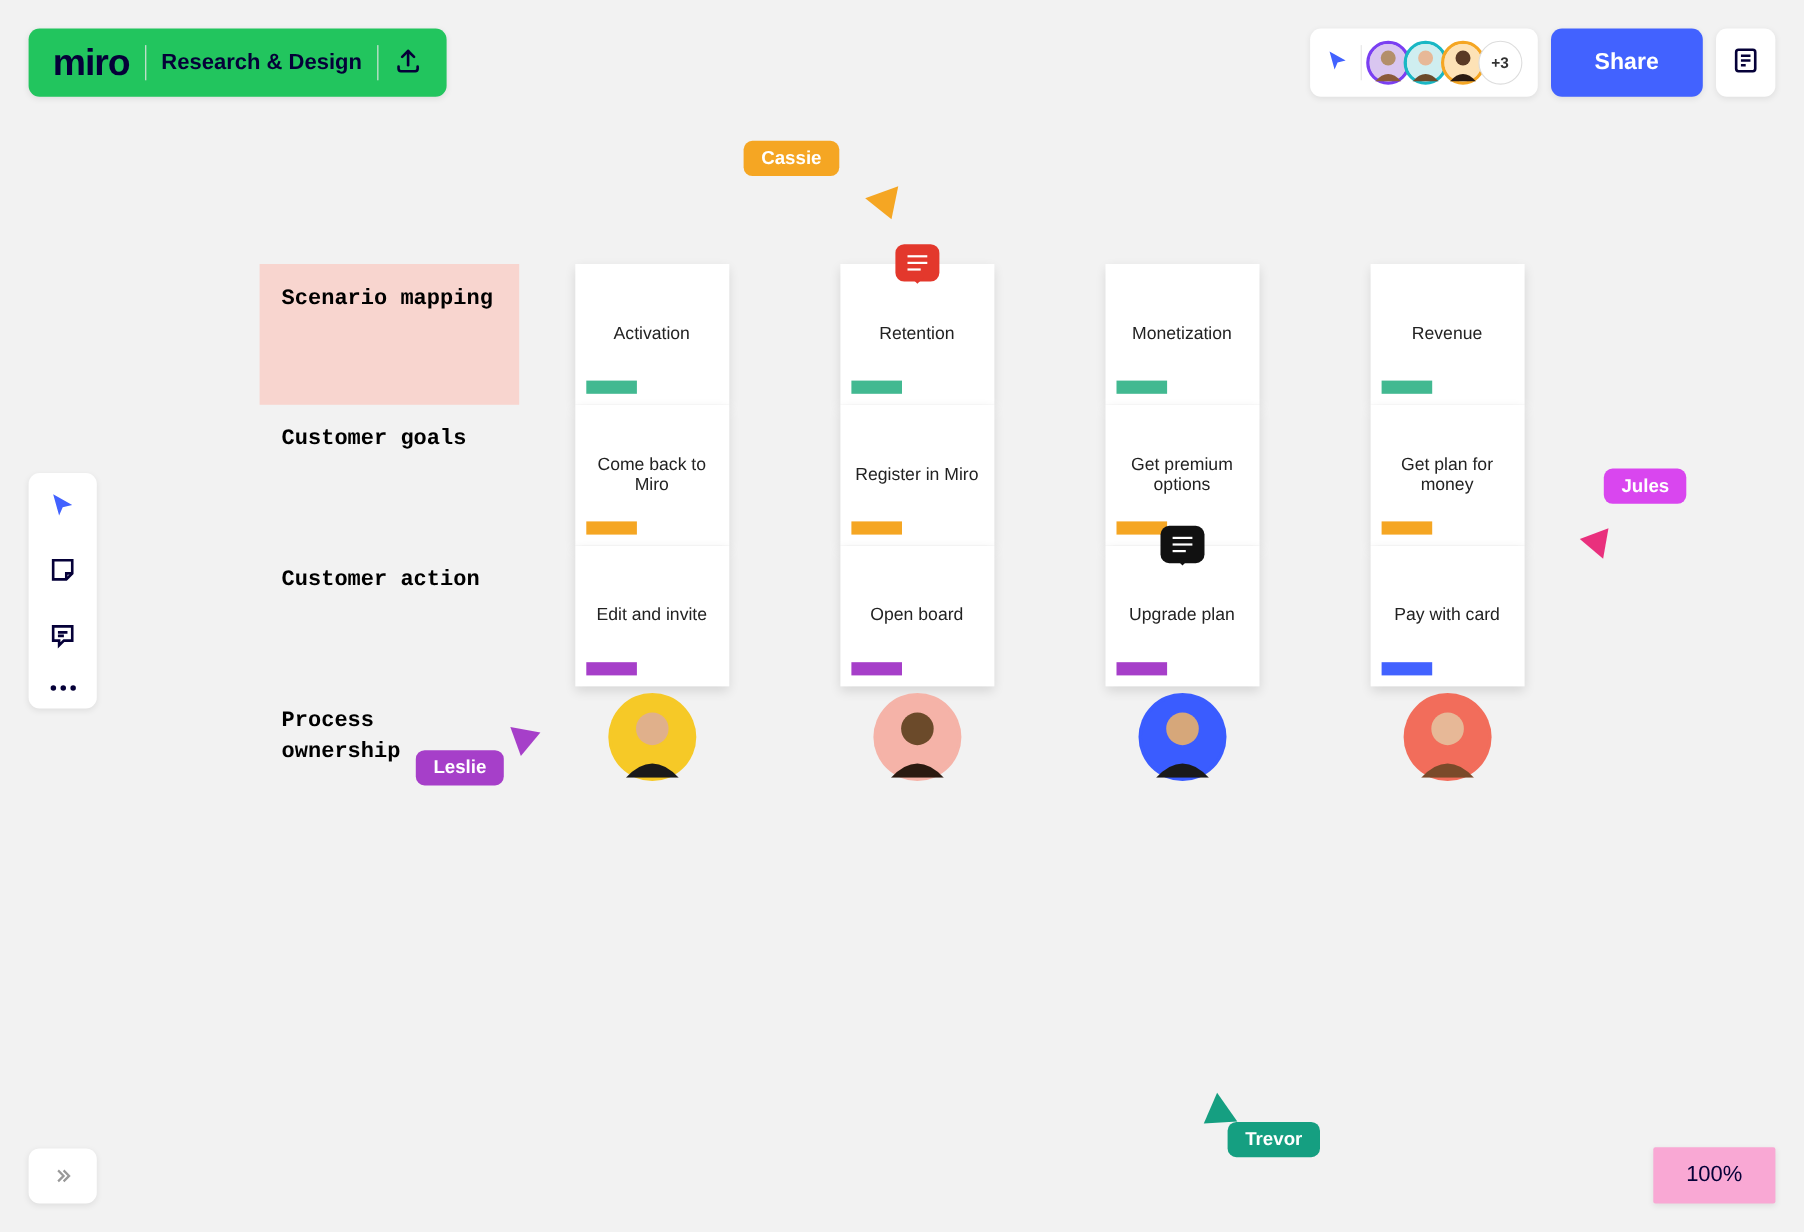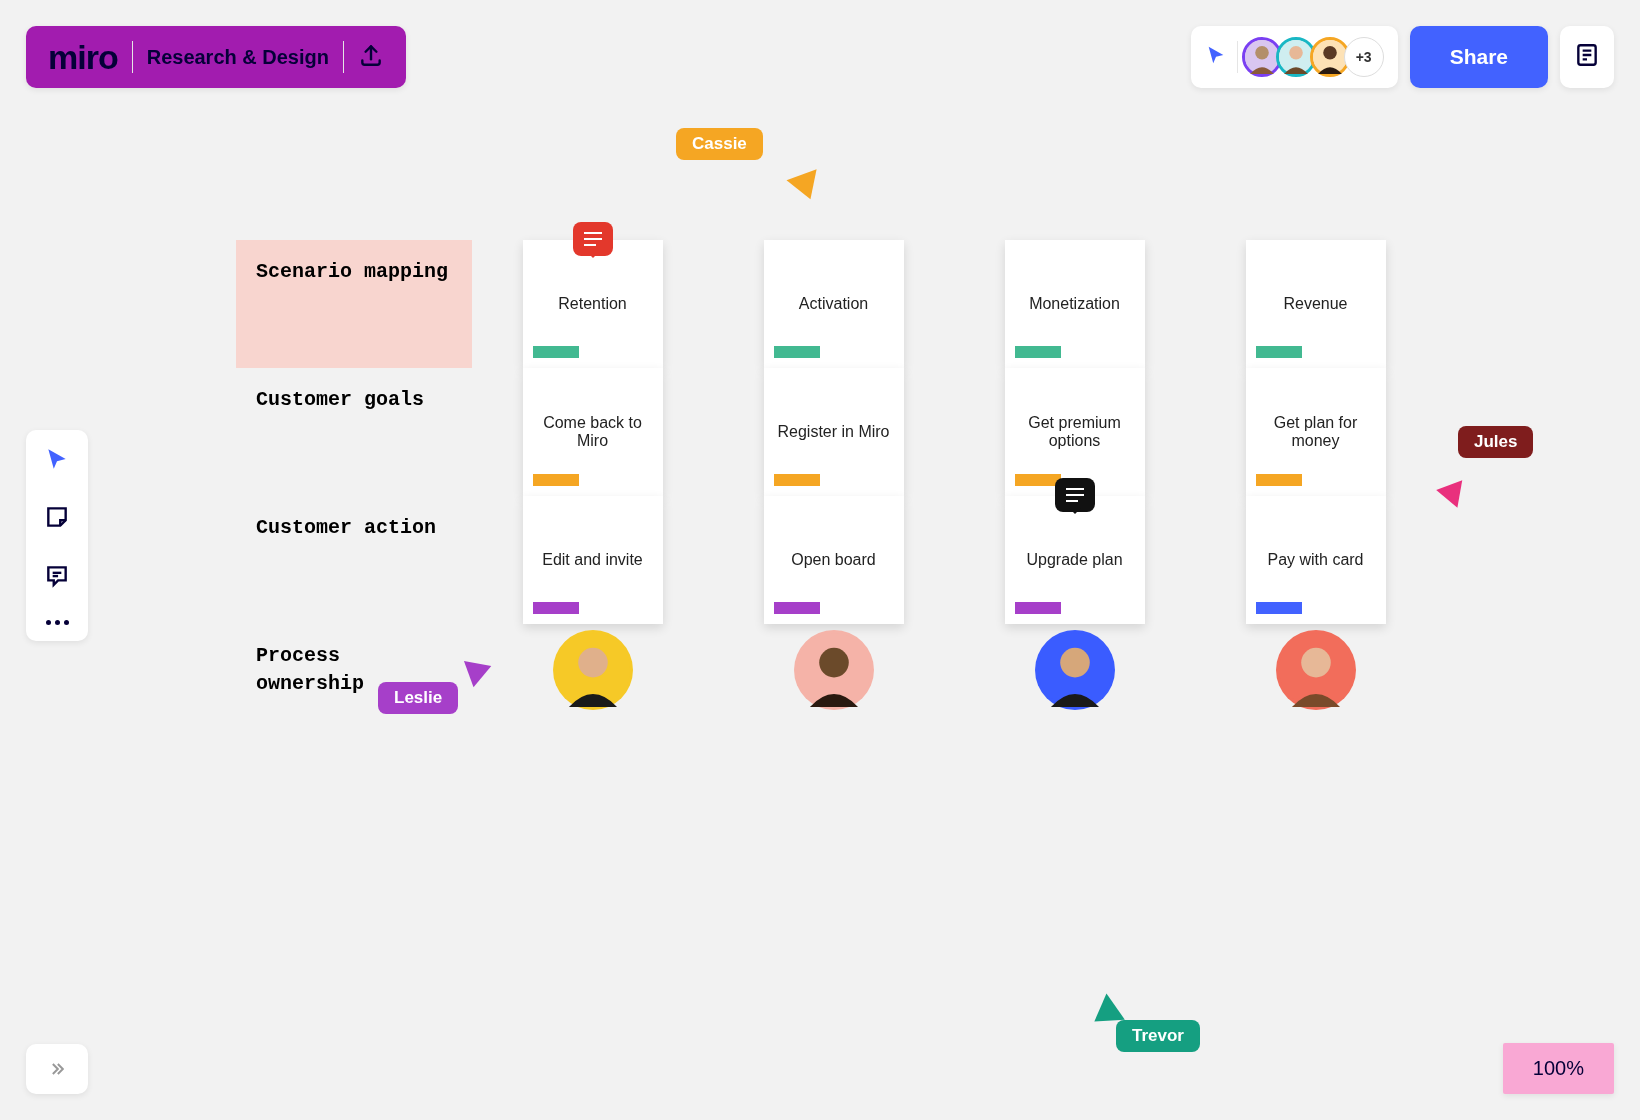--- a/index.html
+++ b/index.html
@@ -11,21 +11,21 @@
   border-radius: 24px;
   position: relative;
   overflow: hidden;
 }
 
 
 .topbar-left {
   position: absolute;
   top: 26px; left: 26px;
   height: 62px;
-  background: #a21caf;
+  background: #22c55e;
   border-radius: 10px;
   box-shadow: 0 2px 6px rgba(0,0,0,0.08);
   display: flex;
   align-items: center;
   padding: 0 22px;
   gap: 14px;
 }
 .logo { font-size: 34px; font-weight: 800; color: #050038; letter-spacing: -1px; }
 .vdiv { width: 1px; height: 32px; background: #e5e5e5; }
 .board-title { font-size: 20px; font-weight: 600; color: #050038; }
@@ -179,21 +179,21 @@
   font-size: 17px; font-weight: 600;
 }
 .cursor-arrow {
   position: absolute;
   width: 0; height: 0;
 }
 
 .cassie-lbl { left: 676px; top: 128px; background: #f5a623; }
 .cassie-arr { left: 790px; top: 174px; border-left: 16px solid transparent; border-right: 16px solid transparent; border-top: 26px solid #f5a623; transform: rotate(-20deg); }
 
-.jules-lbl { left: 1458px; top: 426px; background: #7f1d1d; }
+.jules-lbl { left: 1458px; top: 426px; background: #d946ef; }
 .jules-arr { left: 1436px; top: 478px; border-top: 14px solid transparent; border-bottom: 14px solid transparent; border-right: 24px solid #e9307d; transform: rotate(10deg); }
 
 .leslie-lbl { left: 378px; top: 682px; background: #a63fc9; }
 .leslie-arr { left: 468px; top: 656px; border-top: 14px solid transparent; border-bottom: 14px solid transparent; border-left: 24px solid #a63fc9; transform: rotate(-20deg); }
 
 .trevor-lbl { left: 1116px; top: 1020px; background: #159f81; }
 .trevor-arr { left: 1092px; top: 998px; border-top: 16px solid transparent; border-bottom: 16px solid transparent; border-right: 26px solid #159f81; transform: rotate(-35deg); }
 </style>
 </head>
 <body>
@@ -291,32 +291,32 @@
     </svg>
 </div>
 
 <div class="zoom">100%</div>
 
 <div class="grid">
 
   <div class="rowlabel row-scenario" style="background:#f8d5cf">Scenario mapping</div>
   <div class="cell row-scenario">
     <div class="card">
+        <span>Activation</span>
+        <div class="tag tag-teal"></div>
+      </div>
+  </div>
+  <div class="cell row-scenario">
+    <div class="card">
       <div class="bubble bubble-red">
           <div class="bubble-lines"></div>
         </div>
       <span>Retention</span>
         <div class="tag tag-teal"></div>
     </div>
-  </div>
-  <div class="cell row-scenario">
-    <div class="card">
-        <span>Activation</span>
-        <div class="tag tag-teal"></div>
-      </div>
   </div>
   <div class="cell row-scenario">
     <div class="card">
         <span>Monetization</span>
         <div class="tag tag-teal"></div>
       </div>
   </div>
   <div class="cell row-scenario">
     <div class="card">
         <span>Revenue</span>

